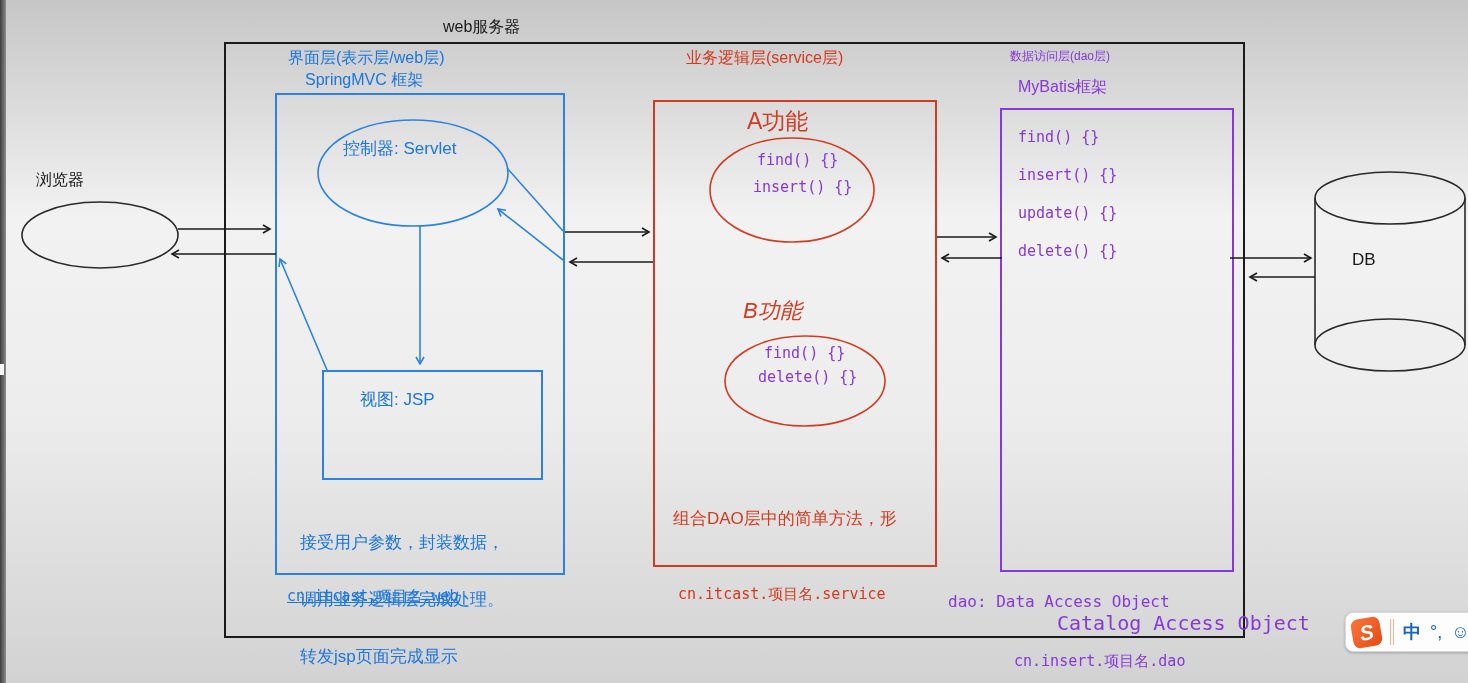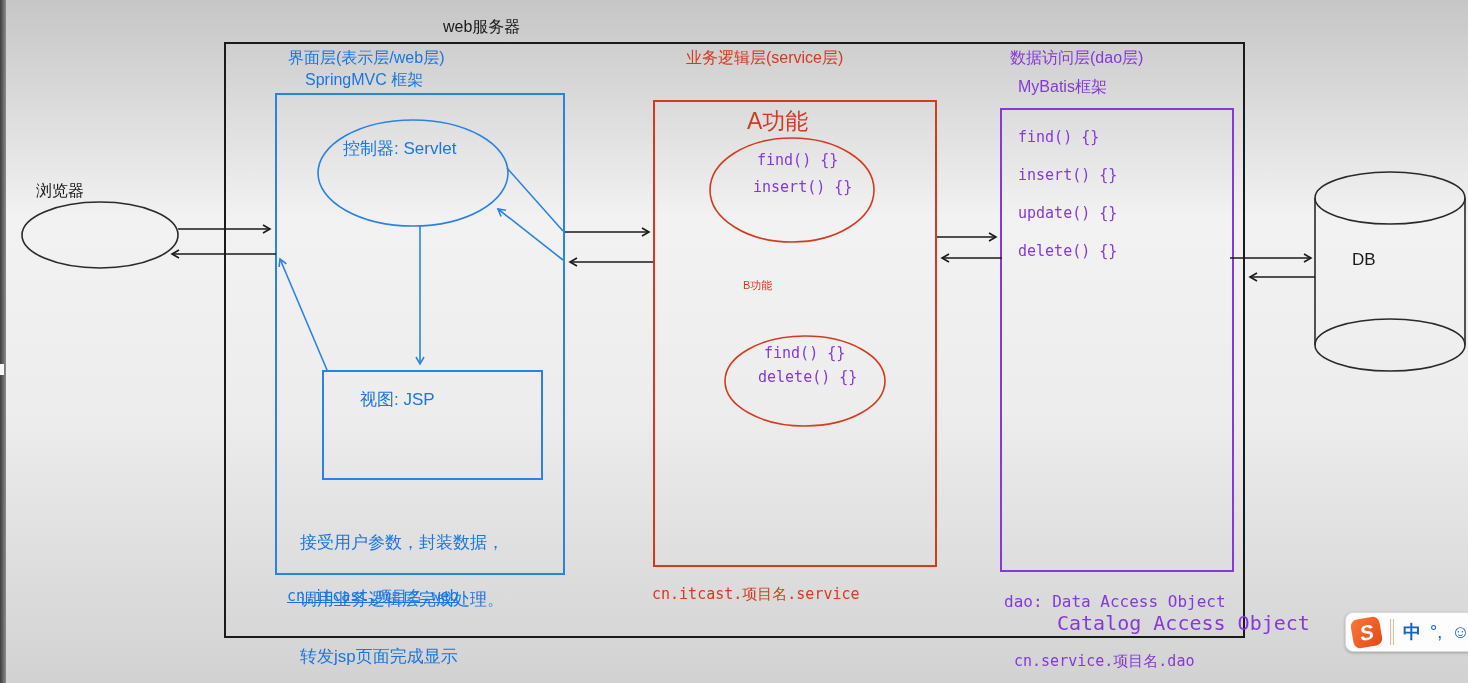--- a/index.html
+++ b/index.html
@@ -81,53 +81,54 @@
     <line x1="1315" y1="277" x2="1250" y2="277" stroke="#1a1a1a" stroke-width="1.6" marker-end="url(#ah-k)"></line>
 
     <line x1="420" y1="226" x2="420" y2="364" stroke="#2b82e3" stroke-width="1.6" marker-end="url(#ah-b)"></line>
     <line x1="507" y1="168" x2="563" y2="231" stroke="#2b82e3" stroke-width="1.6"></line>
     <line x1="563" y1="260" x2="498" y2="209" stroke="#2b82e3" stroke-width="1.6" marker-end="url(#ah-b)"></line>
     <line x1="327" y1="370" x2="280" y2="259" stroke="#2b82e3" stroke-width="1.6" marker-end="url(#ah-b)"></line>
   </svg>
 
   <div class="lbl black" style="left:443px;top:17px;font-size:16px;">web服务器</div>
 
-  <div class="lbl black" style="left:36px;top:181px;font-size:16px;">浏览器</div>
+  <div class="lbl black" style="left:36px;top:170px;font-size:16px;">浏览器</div>
 
   <div class="lbl blue" style="left:288px;top:48px;font-size:16px;">界面层(表示层/web层)</div>
   <div class="lbl blue" style="left:305px;top:70px;font-size:16px;">SpringMVC 框架</div>
   <div class="lbl blue" style="left:343px;top:137px;font-size:17px;">控制器: Servlet</div>
   <div class="lbl blue" style="left:360px;top:388px;font-size:17px;">视图: JSP</div>
   <div class="lbl blue" style="left:300px;top:495px;font-size:17px;line-height:19px;">
     <div>接受用户参数，封装数据，</div>
     <div>调用业务逻辑层完成处理。</div>
     <div>转发jsp页面完成显示</div>
   </div>
   <div class="lbl blue code" style="left:287px;top:587px;font-size:15px;text-decoration:underline;">cn.itcast.项目名.web</div>
 
   <div class="lbl red" style="left:686px;top:48px;font-size:16px;">业务逻辑层(service层)</div>
   <div class="lbl red" style="left:747px;top:106px;font-size:23px;">A功能</div>
   <div class="lbl purple code" style="left:757px;top:151px;font-size:15px;">find() {}</div>
   <div class="lbl purple code" style="left:753px;top:178px;font-size:15px;">insert() {}</div>
-  <div class="lbl red" style="left:743px;top:278px;font-size:11px;">B功能</div>
+  <div class="lbl red" style="left:743px;top:296px;font-size:22px;font-style:italic;">B功能</div>
   <div class="lbl purple code" style="left:764px;top:344px;font-size:15px;">find() {}</div>
   <div class="lbl purple code" style="left:758px;top:368px;font-size:15px;">delete() {}</div>
   <div class="lbl red" style="left:673px;top:471px;font-size:17px;line-height:19px;">
+    <div>组合DAO层中的简单方法，形</div>
   </div>
-  <div class="lbl red code" style="left:652px;top:585px;font-size:15px;">cn.itcast.项目名.service</div>
+  <div class="lbl red code" style="left:678px;top:585px;font-size:15px;">cn.itcast.项目名.service</div>
 
-  <div class="lbl purple" style="left:1010px;top:48px;font-size:16px;">数据访问层(dao层)</div>
+  <div class="lbl purple" style="left:1010px;top:48px;font-size:12px;">数据访问层(dao层)</div>
   <div class="lbl purple" style="left:1018px;top:77px;font-size:16px;">MyBatis框架</div>
   <div class="lbl purple code" style="left:1018px;top:128px;font-size:15px;">find() {}</div>
   <div class="lbl purple code" style="left:1018px;top:166px;font-size:15px;">insert() {}</div>
   <div class="lbl purple code" style="left:1018px;top:204px;font-size:15px;">update() {}</div>
   <div class="lbl purple code" style="left:1018px;top:242px;font-size:15px;">delete() {}</div>
-  <div class="lbl purple code" style="left:1004px;top:592px;font-size:16px;">dao: Data Access Object</div>
+  <div class="lbl purple code" style="left:948px;top:592px;font-size:16px;">dao: Data Access Object</div>
   <div class="lbl purple code" style="left:1057px;top:611px;font-size:20px;">Catalog Access Object</div>
-  <div class="lbl purple code" style="left:1014px;top:652px;font-size:15px;">cn.service.项目名.dao</div>
+  <div class="lbl purple code" style="left:1014px;top:652px;font-size:15px;">cn.insert.项目名.dao</div>
 
   <div class="lbl black" style="left:1352px;top:250px;font-size:17px;">DB</div>
 
   <div id="ime-bar">
     <div id="ime-logo">S</div>
     <div id="ime-divider"></div>
     <div class="ime-btn">中</div>
     <div class="ime-btn" style="font-weight:normal;">°,</div>
     <div class="ime-btn">☺</div>
   </div>

